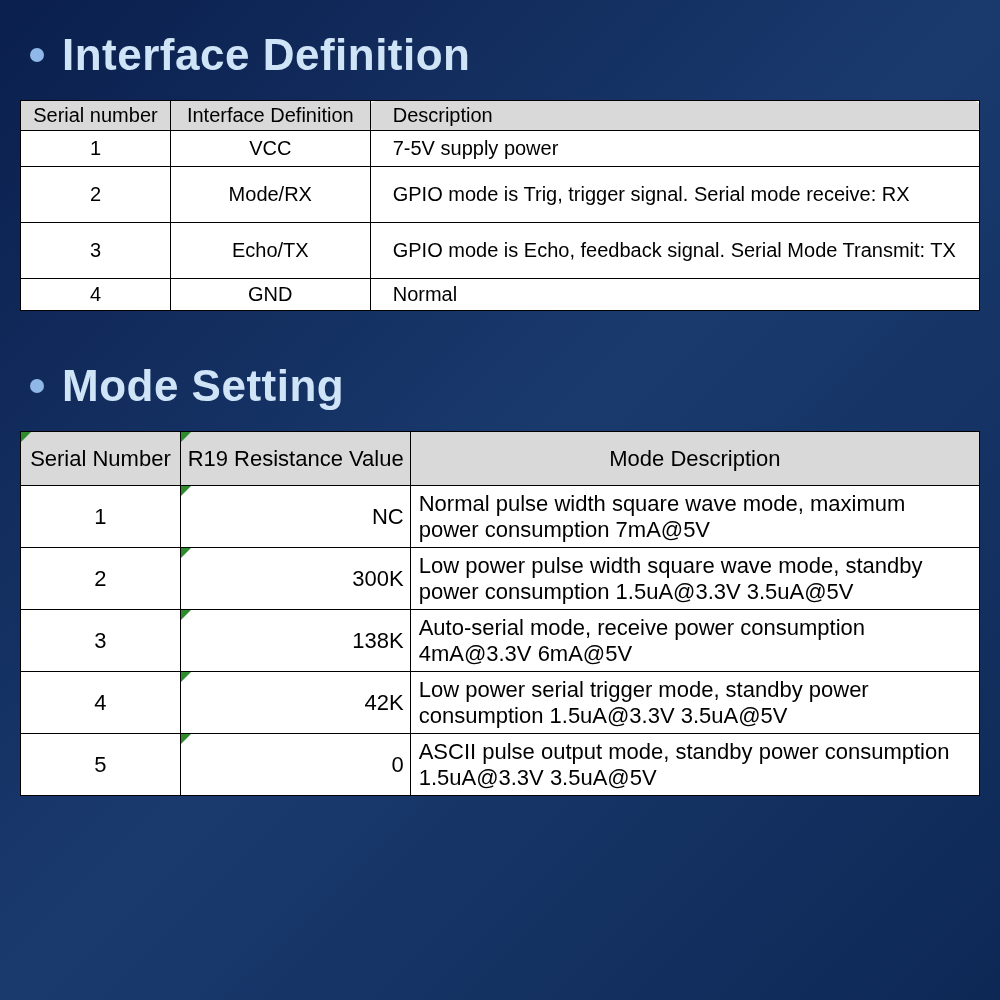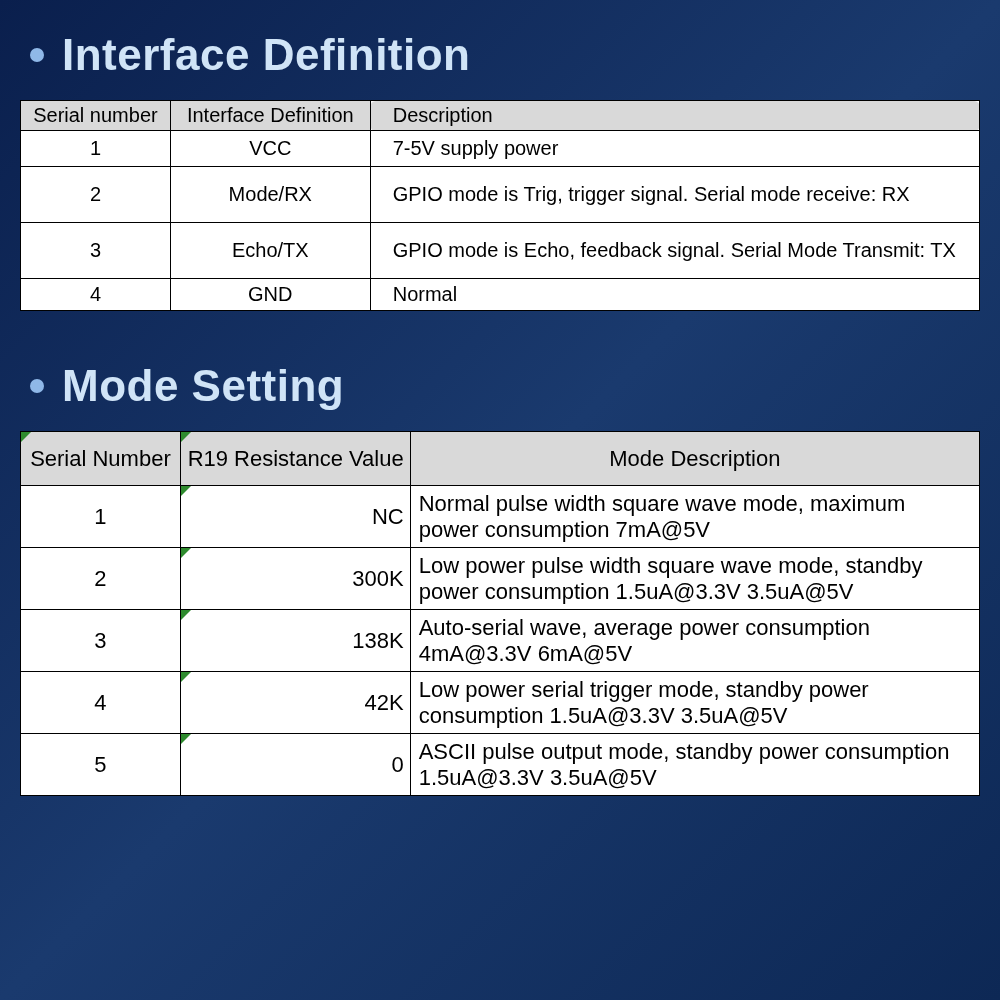--- a/index.html
+++ b/index.html
@@ -144,21 +144,21 @@
     <td class="col-mdesc">Normal pulse width square wave mode, maximum power consumption 7mA@5V</td>
   </tr>
   <tr>
     <td class="col-sn">2</td>
     <td class="col-res corner-mark">300K</td>
     <td class="col-mdesc">Low power pulse width square wave mode, standby power consumption  1.5uA@3.3V  3.5uA@5V</td>
   </tr>
   <tr>
     <td class="col-sn">3</td>
     <td class="col-res corner-mark">138K</td>
-    <td class="col-mdesc">Auto-serial wave, average power consumption 4mA@3.3V  6mA@5V</td>
+    <td class="col-mdesc">Auto-serial mode, receive power consumption 4mA@3.3V  6mA@5V</td>
   </tr>
   <tr>
     <td class="col-sn">4</td>
     <td class="col-res corner-mark">42K</td>
     <td class="col-mdesc">Low power serial trigger mode, standby power consumption 1.5uA@3.3V  3.5uA@5V</td>
   </tr>
   <tr>
     <td class="col-sn">5</td>
     <td class="col-res corner-mark">0</td>
     <td class="col-mdesc">ASCII pulse output mode, standby power consumption 1.5uA@3.3V  3.5uA@5V</td>

